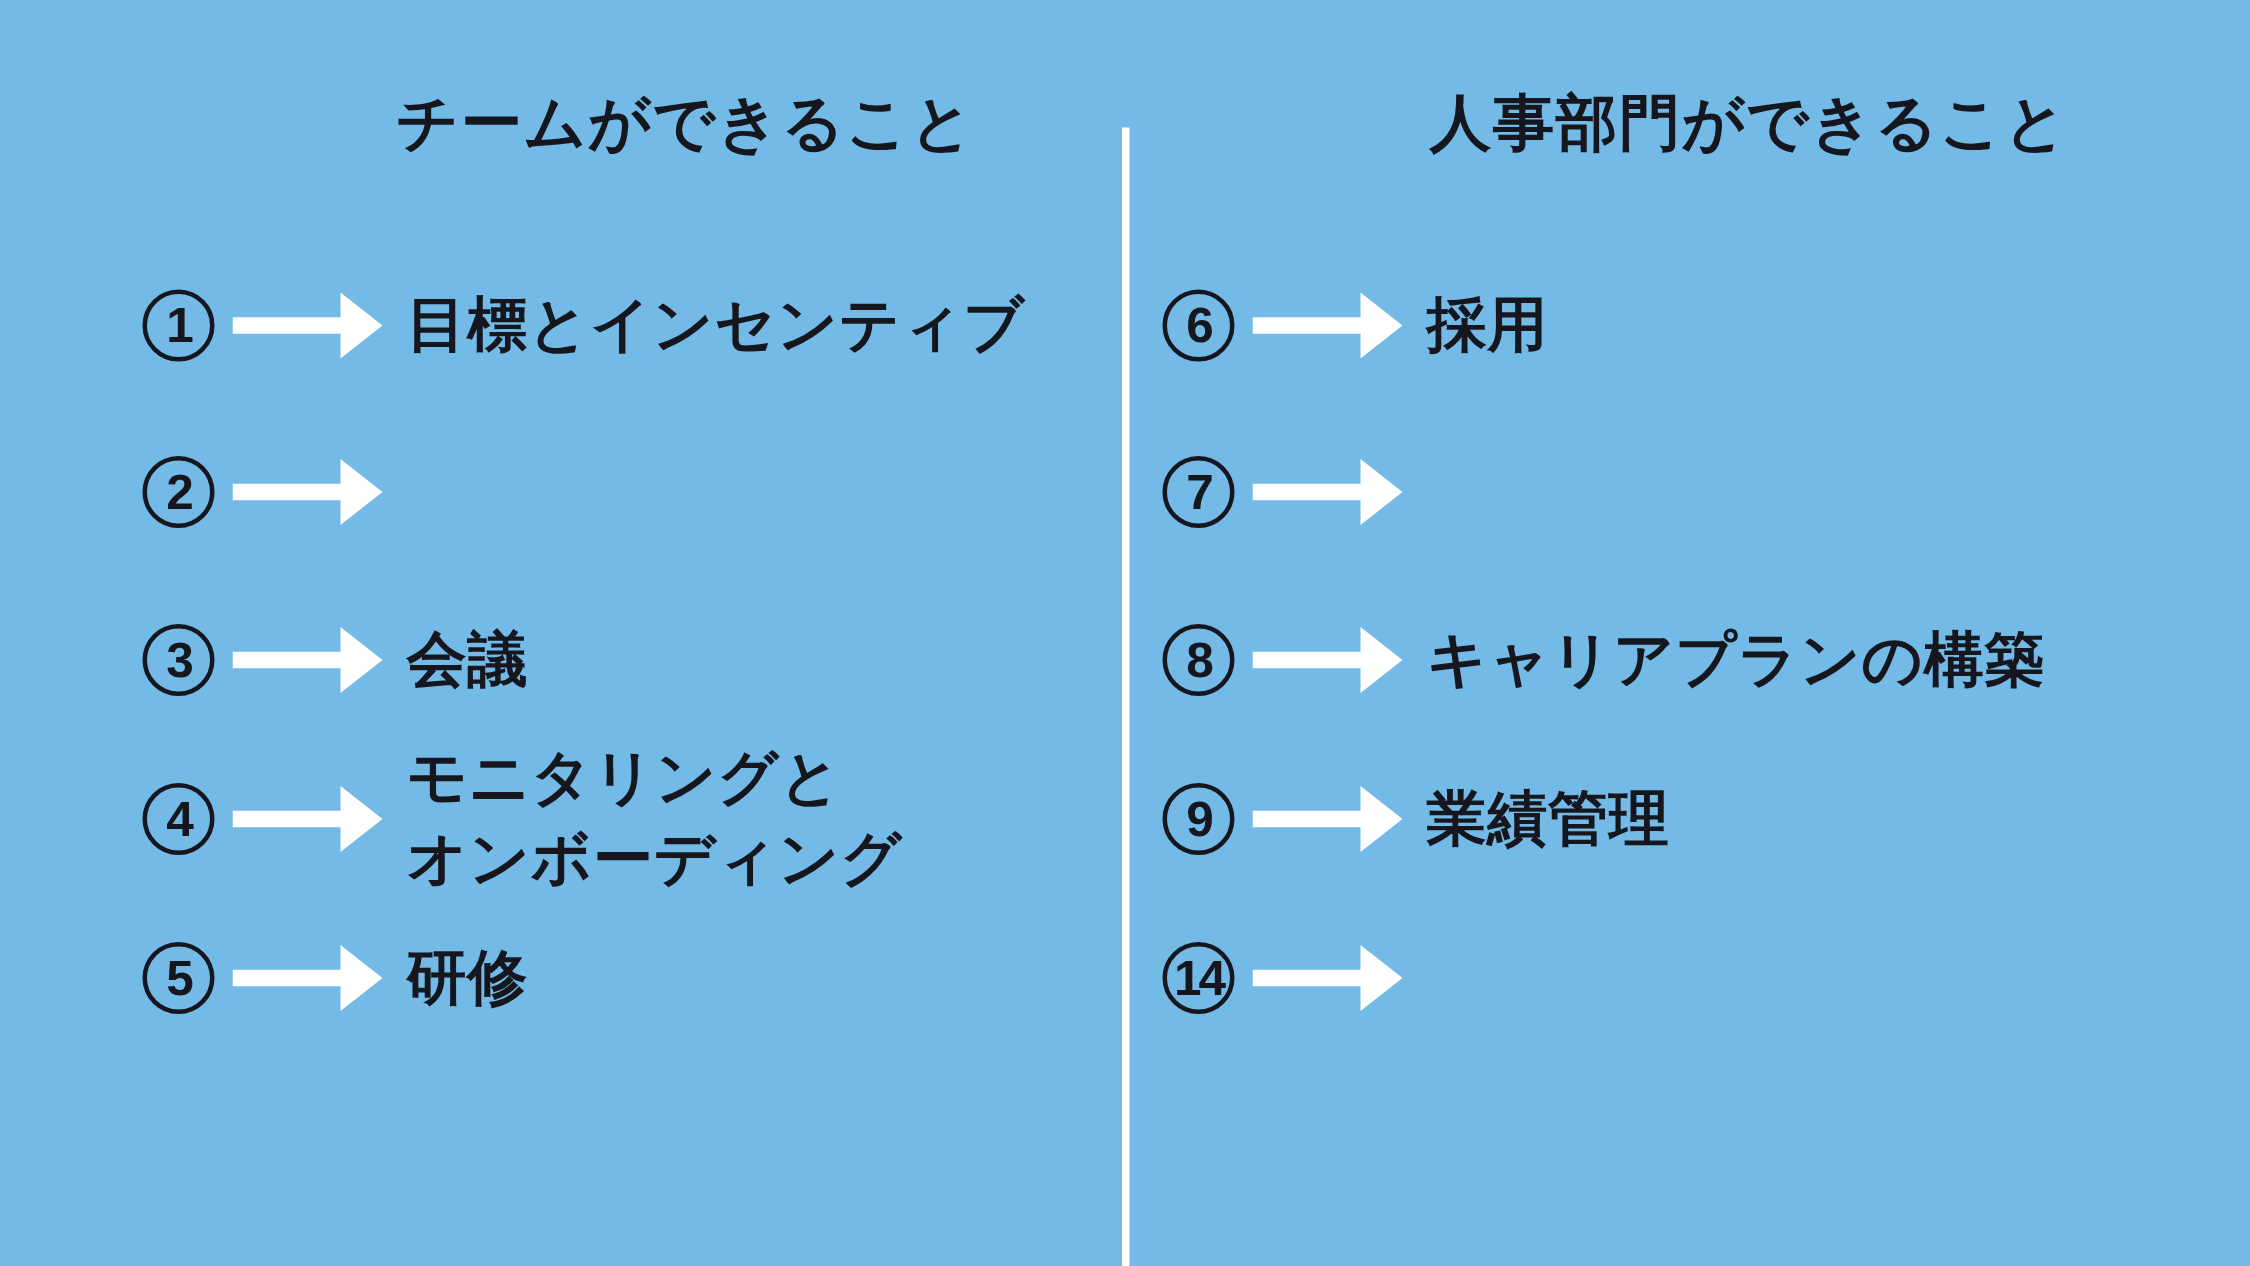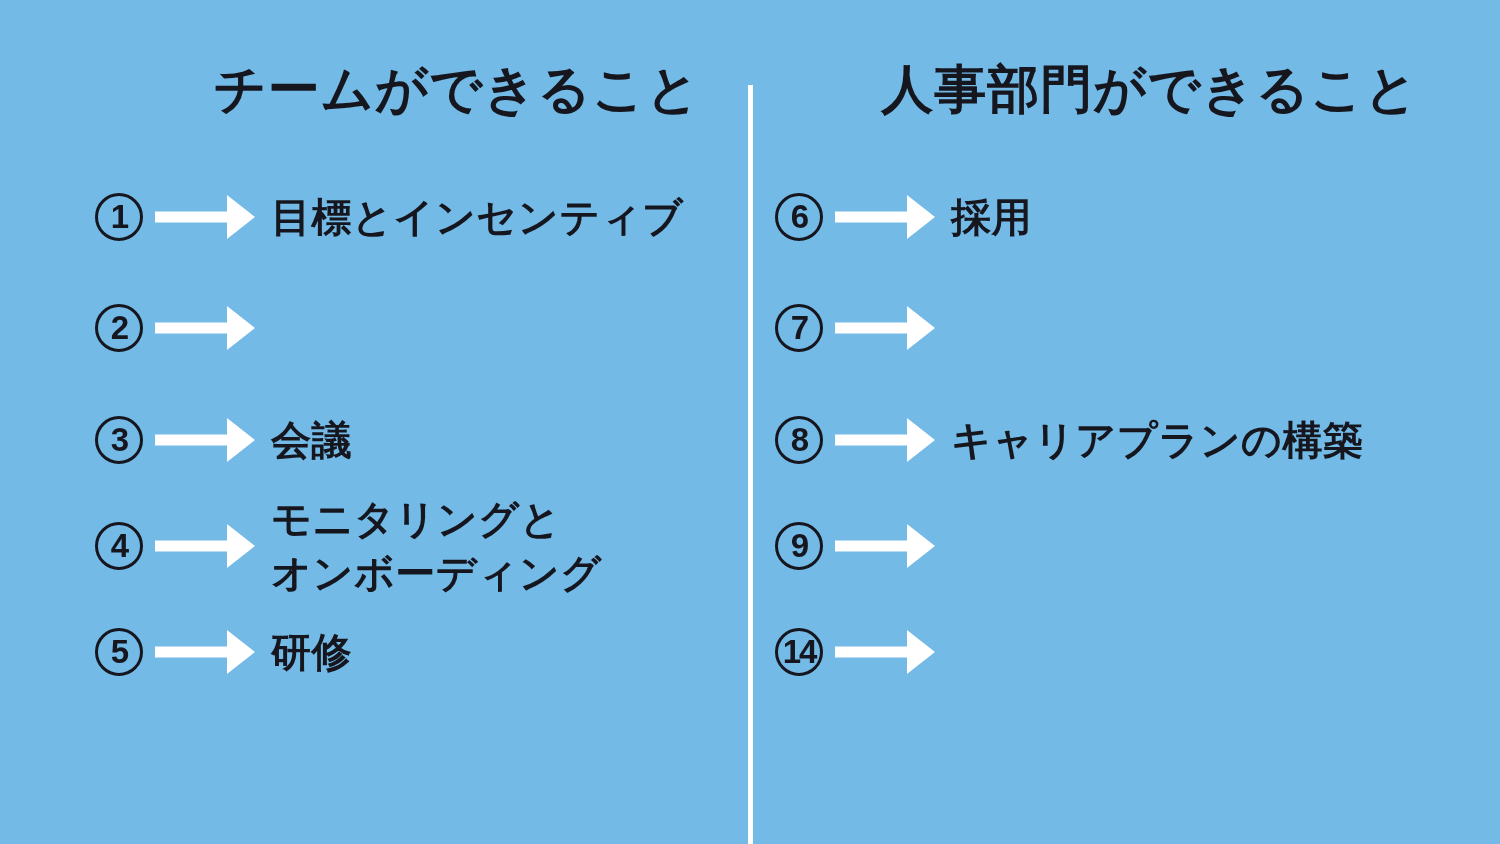--- a/index.html
+++ b/index.html
@@ -30,28 +30,28 @@
   .column {
     position: absolute;
     top: 0;
     height: 844px;
   }
   .col-left  { left: 0;     width: 748px; }
   .col-right { left: 753px; width: 747px; }
   .title {
     position: absolute;
     top: 55px;
-    font-size: 52px;
+    font-size: 41px;
     font-weight: 800;
     white-space: nowrap;
     letter-spacing: 1px;
     transform: translateX(-50%);
   }
   .col-left  .title { left: 457px; }
-  .col-right .title { left: 397px; text-align: right; }
+  .col-right .title { left: 413px; text-align: right; }
   .item {
     position: absolute;
     height: 110px;
     display: flex;
     align-items: center;
   }
   .col-left  .item { left: 95px; }
   .col-right .item { left: 22px; }
   .item-1, .item-6  { top: 162px; }
   .item-2, .item-7  { top: 273px; }
@@ -162,20 +162,21 @@
         <polygon points="0,16.5 72,16.5 72,0 100,22 72,44 72,27.5 0,27.5" fill="#ffffff"></polygon>
       </svg>
       <span class="label">キャリアプランの構築</span>
     </div>
 
     <div class="item item-9">
       <span class="num">9</span>
       <svg class="arrow" viewBox="0 0 100 44">
         <polygon points="0,16.5 72,16.5 72,0 100,22 72,44 72,27.5 0,27.5" fill="#ffffff"></polygon>
       </svg>
+      <span class="label">業績管理</span>
     </div>
 
     <div class="item item-10">
       <span class="num">14</span>
       <svg class="arrow" viewBox="0 0 100 44">
         <polygon points="0,16.5 72,16.5 72,0 100,22 72,44 72,27.5 0,27.5" fill="#ffffff"></polygon>
       </svg>
     </div>
   </div>
 

